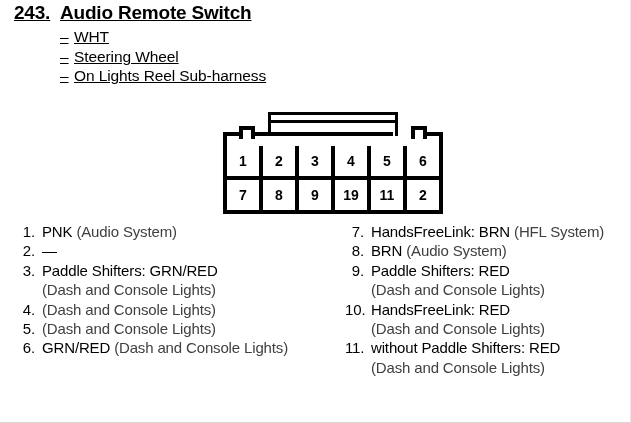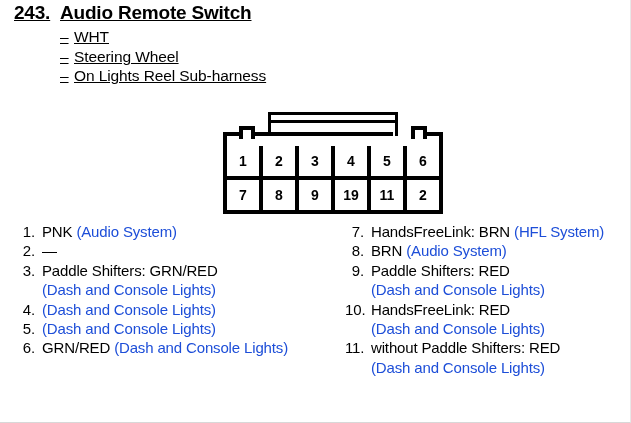--- a/index.html
+++ b/index.html
@@ -170,21 +170,21 @@
     padding-right: 7px;
     box-sizing: border-box;
   }
   .entry-body {
     flex: 1 1 auto;
   }
   .line2 {
     display: block;
   }
   .sys {
-    color: #1d4ed8;
+    color: #404040;
   }
   .dash-only {
     letter-spacing: 0;
   }
 </style>
 </head>
 <body>
 
 <div id="page">
 

